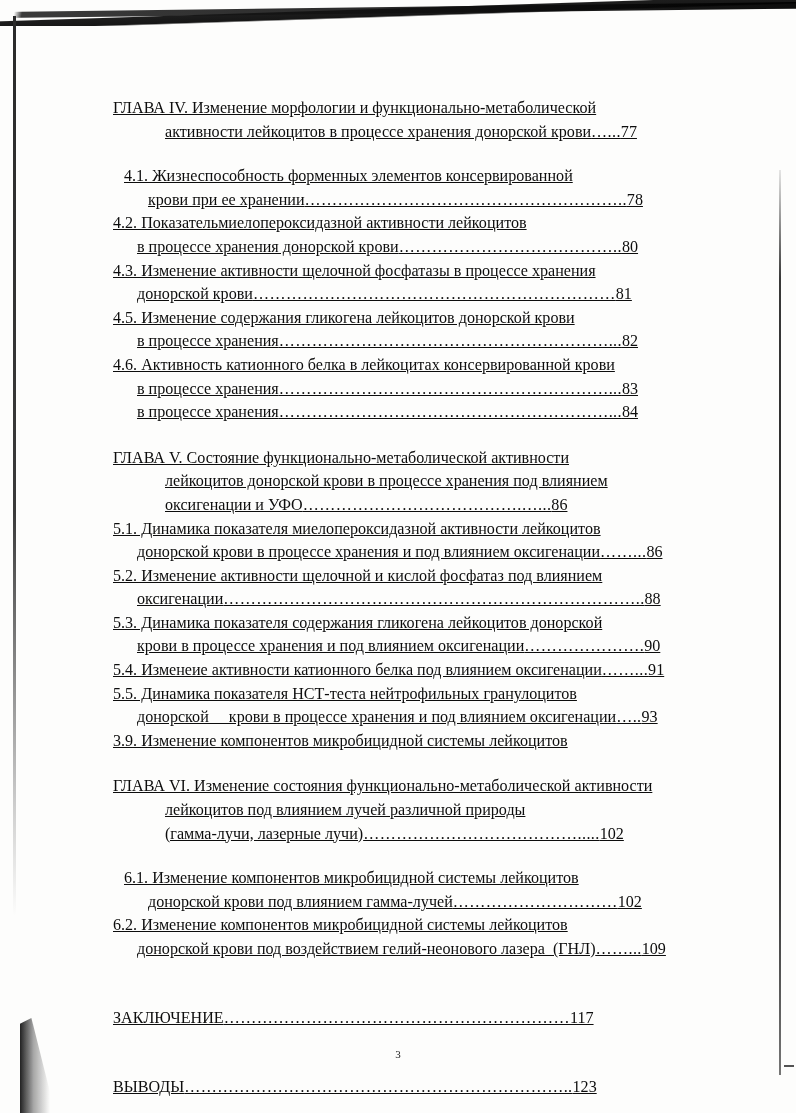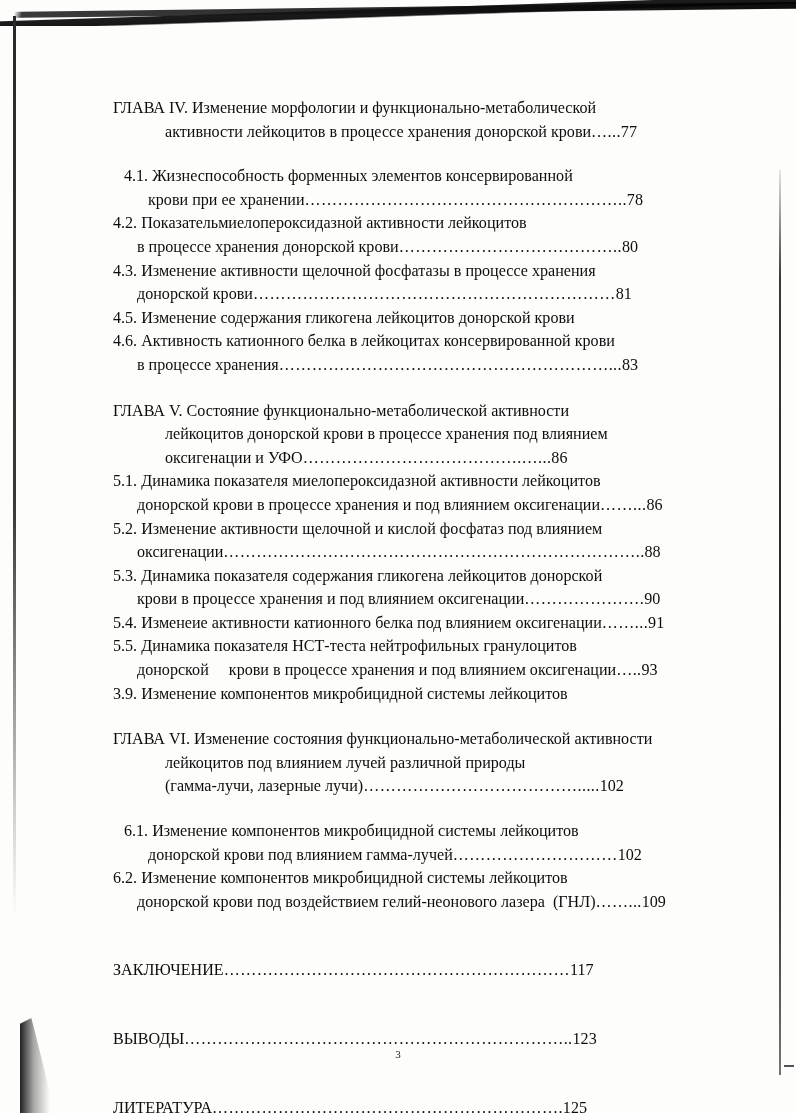--- a/index.html
+++ b/index.html
@@ -72,20 +72,21 @@
     width: 626px;
   }
   .entry {
     font-size: 16.1px;
     line-height: 23.6px;
     margin: 0;
   }
   .entry .line {
     display: block;
     white-space: pre;
+    text-decoration: underline;
   }
   .entry .line.cont-sub { padding-left: 24px; }
   .entry .line.cont-chap { padding-left: 52px; }
 
   .chapter { margin-top: 0; }
   .gap-before { margin-top: 21px; margin-left: 11px; }
   .gap-before-lg { margin-top: 22px; }
 
   .leaders {
     letter-spacing: 0.4px;
@@ -136,28 +137,30 @@
       <span class="line cont-sub"><span>в процессе хранения донорской крови</span><span class="leaders">…………………………………..</span><span class="pageno">80</span></span>
     </div>
 
     <div class="entry">
       <span class="line">4.3. Изменение активности щелочной фосфатазы в процессе хранения</span>
       <span class="line cont-sub"><span>донорской крови</span><span class="leaders">…………………………………………………………</span><span class="pageno">81</span></span>
     </div>
 
     <div class="entry">
       <span class="line">4.5. Изменение содержания гликогена лейкоцитов донорской крови</span>
+      <span class="line cont-sub"><span>в процессе хранения</span><span class="leaders">……………………………………………………...</span><span class="pageno">82</span></span>
     </div>
 
     <div class="entry">
       <span class="line">4.6. Активность катионного белка в лейкоцитах консервированной крови</span>
       <span class="line cont-sub"><span>в процессе хранения</span><span class="leaders">……………………………………………………...</span><span class="pageno">83</span></span>
     </div>
 
     <div class="entry">
+      <span class="line cont-sub"><span>в процессе хранения</span><span class="leaders">……………………………………………………...</span><span class="pageno">84</span></span>
     </div>
 
     <div class="entry gap-before-lg">
       <span class="line">ГЛАВА V. Состояние функционально-метаболической активности</span>
       <span class="line cont-chap">лейкоцитов донорской крови в процессе хранения под влиянием</span>
       <span class="line cont-chap"><span>оксигенации и УФО</span><span class="leaders">………………………………….…...</span><span class="pageno">86</span></span>
     </div>
 
     <div class="entry">
       <span class="line">5.1. Динамика показателя миелопероксидазной активности лейкоцитов</span>

